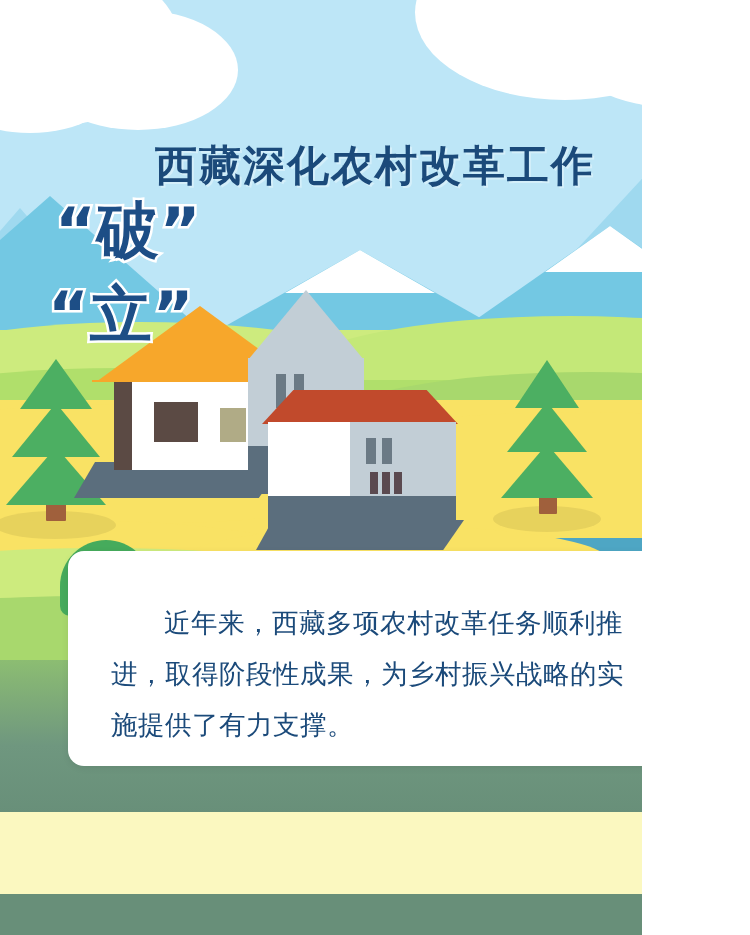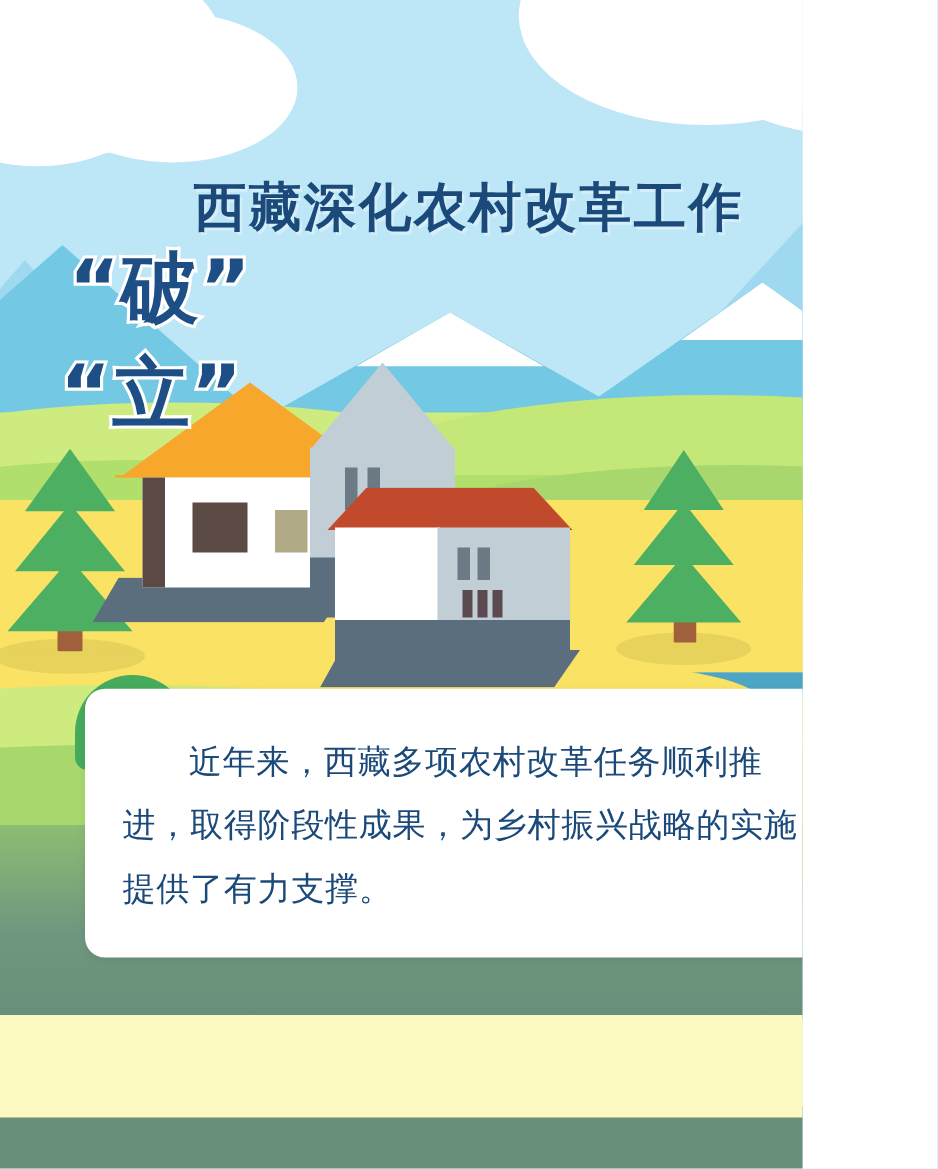--- a/index.html
+++ b/index.html
@@ -86,21 +86,21 @@
   .sub-po{left:55px;top:4px;font-size:62px;}
   .sub-li{left:48px;top:88px;font-size:62px;}
   .sub-rest{left:186px;top:248px;font-size:56px;}
 
   
   .card{
     position:absolute;left:68px;top:551px;width:605px;height:215px;
     background:#ffffff;border-radius:16px;box-shadow:0 2px 7px rgba(0,0,0,0.08);
   }
   .card p{
-    margin:0;padding:34px 30px 0 30px;color:#1b4a7a;font-size:26.5px;line-height:1.92;
+    margin:13px;padding:34px 30px 0 30px;color:#1b4a7a;font-size:26.5px;line-height:1.92;
     text-indent:2em;letter-spacing:0.5px;
     font-family:"DejaVu Sans","Liberation Sans",sans-serif;
   }
 
   
   .banner{
     position:absolute;left:-40px;top:812px;width:772px;height:82px;
     background:#fbf8c0;border-radius:41px;
   }
   .banner-text{

